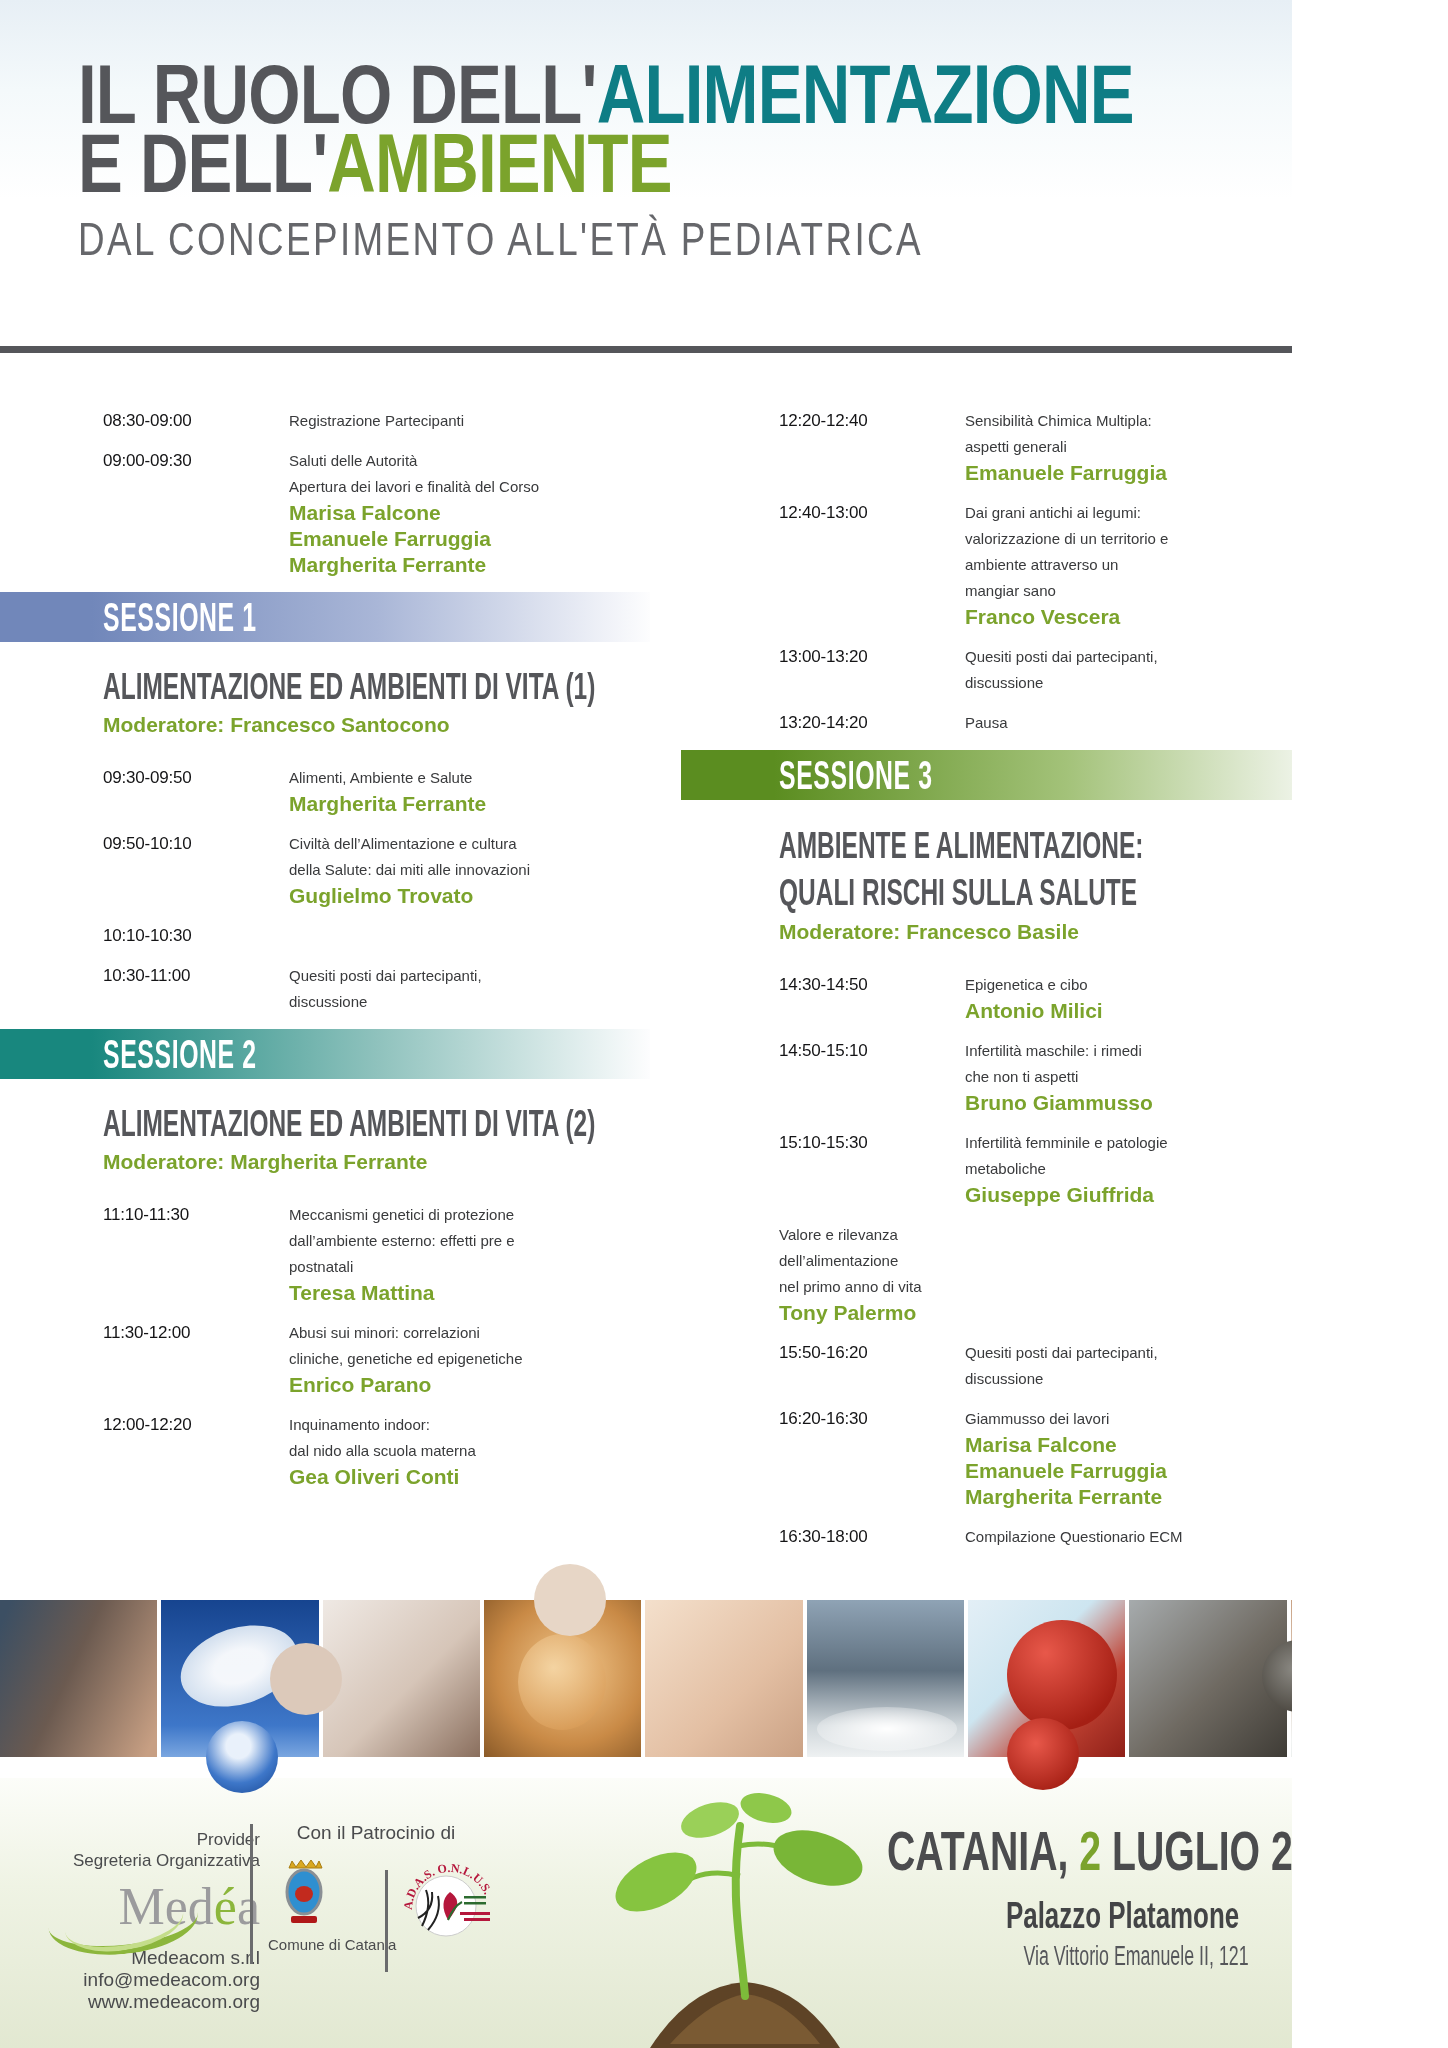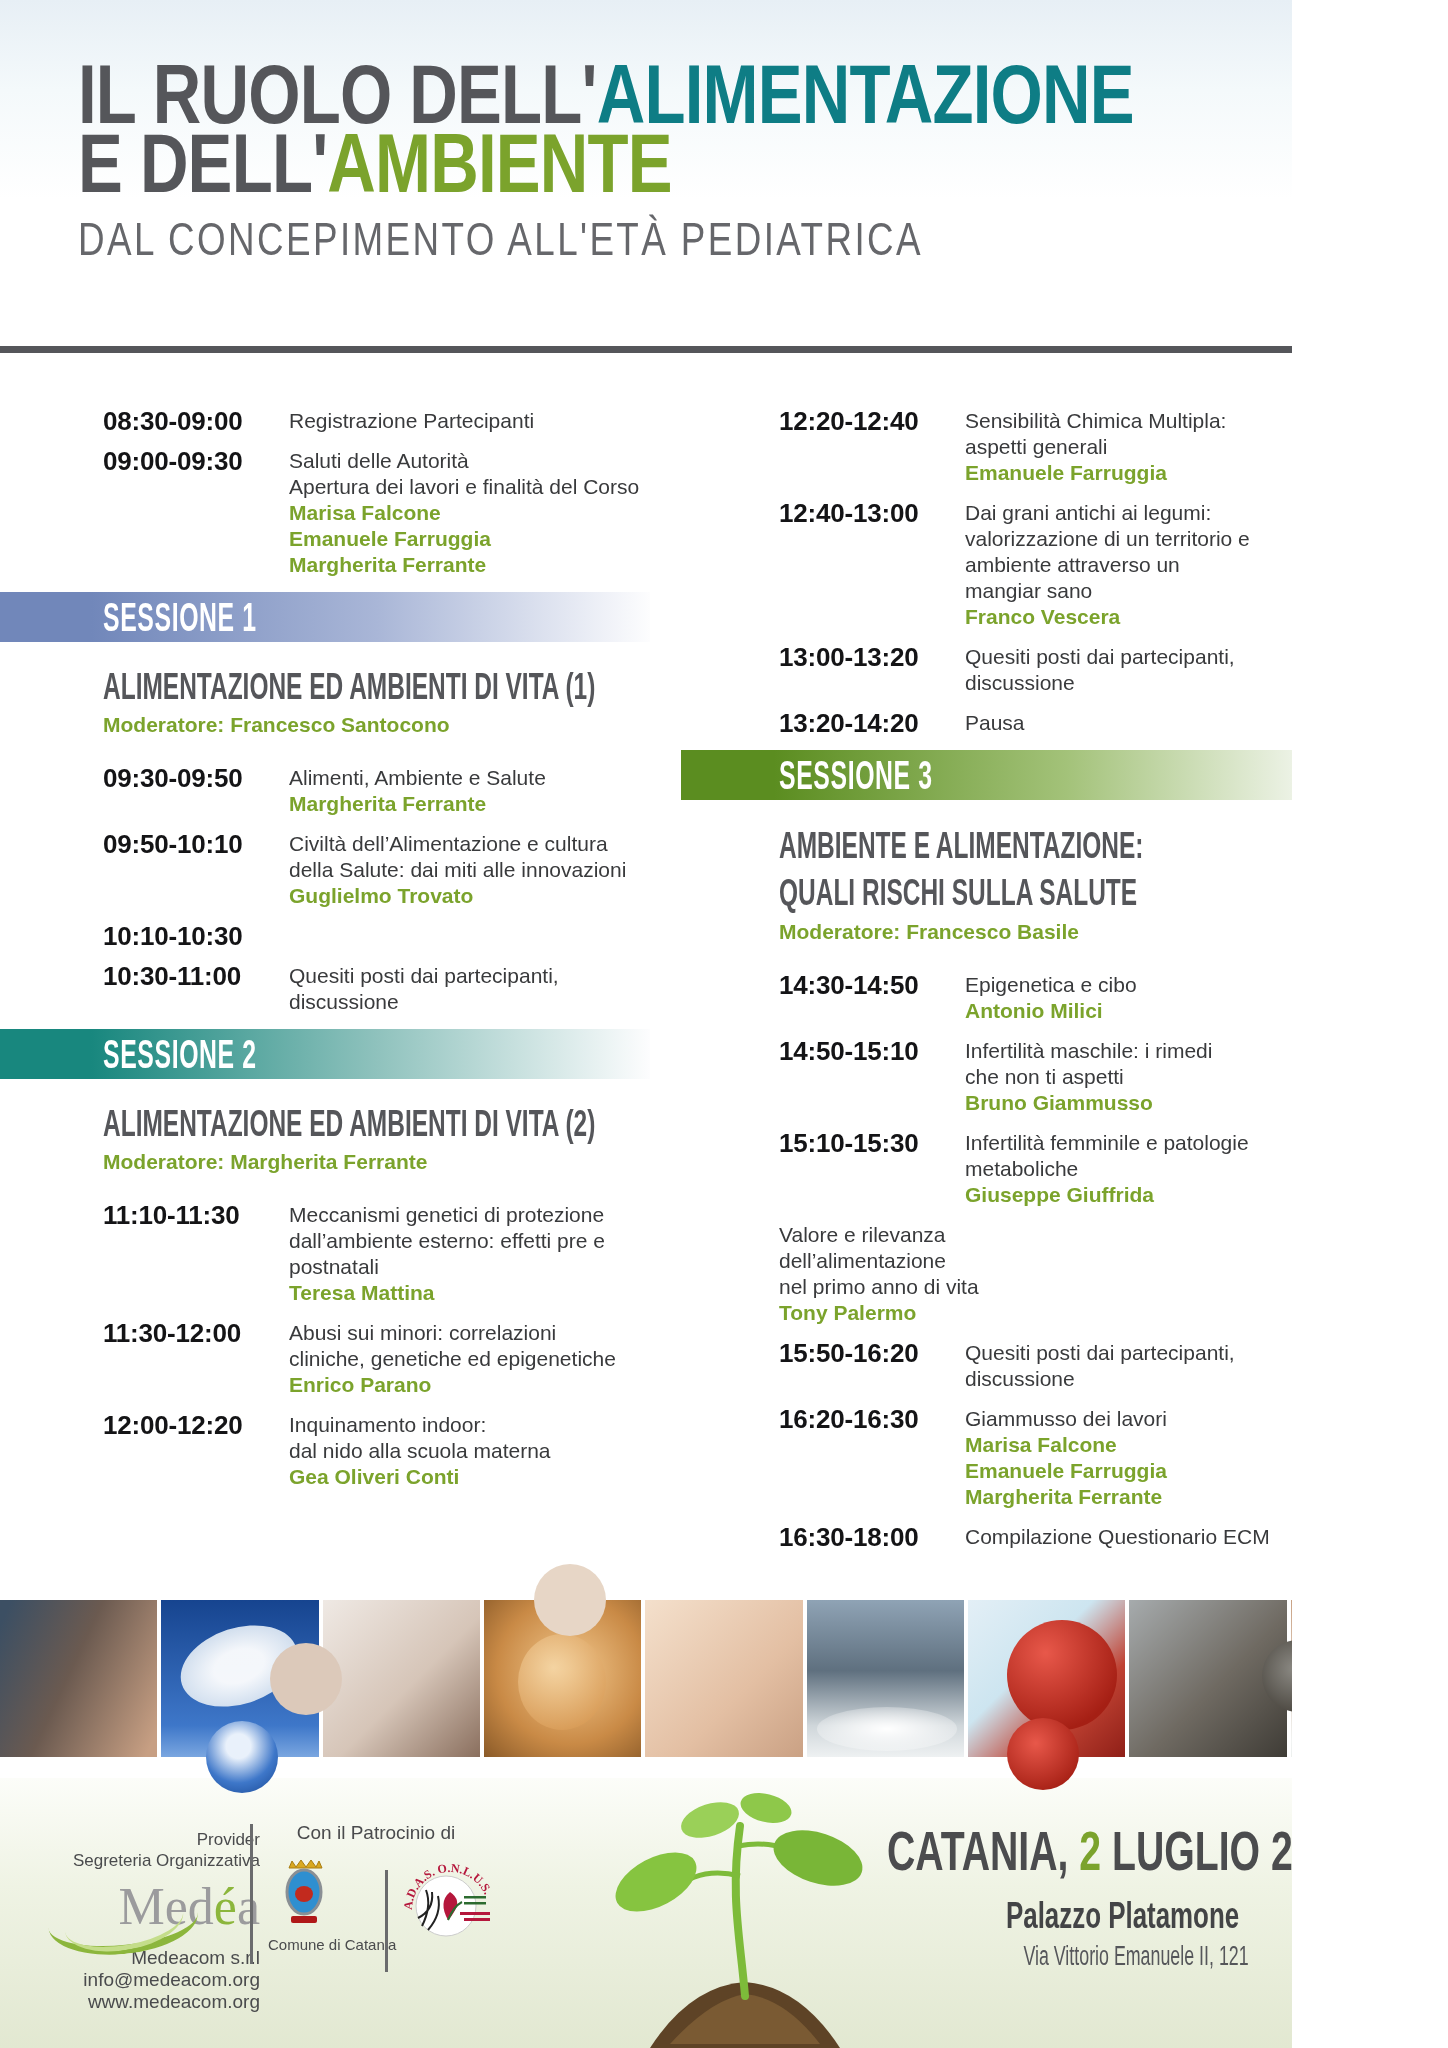--- a/index.html
+++ b/index.html
@@ -16,23 +16,23 @@
   .t-green{color:#7ba32c;}
   .subtitle{margin-top:14px;font-size:46px;font-weight:normal;color:#66676b;white-space:nowrap;
             transform:scaleX(.8);transform-origin:0 50%;letter-spacing:3px;}
   .rule{position:absolute;left:0;top:346px;width:1448px;height:7px;background:#55565a;}
 
   
   .col{position:absolute;top:408px;}
   .col-left{left:103px;width:575px;}
   .col-right{left:779px;width:575px;}
   .row{display:flex;margin-bottom:14px;}
-  .time{flex:none;width:186px;font-size:26px;font-weight:bold;color:#141416;letter-spacing:-.2px;line-height:26px;}
+  .time{flex:none;width:186px;font-size:17px;font-weight:normal;color:#141416;letter-spacing:-.2px;line-height:26px;}
   .rbody{flex:1;}
-  .desc{font-size:21px;color:#393a3c;line-height:26px;white-space:pre-line;}
+  .desc{font-size:15px;color:#393a3c;line-height:26px;white-space:pre-line;}
   .speakers{font-size:21px;font-weight:bold;color:#7ba32c;line-height:26px;white-space:pre-line;}
 
   .band{height:50px;display:flex;align-items:center;box-sizing:border-box;margin:10px 0 22px;}
   .band-left{margin-left:-103px;padding-left:103px;width:650px;}
   .band-right{margin-left:-98px;padding-left:98px;width:664px;}
   .band-blue {background:linear-gradient(90deg,#7187ba 0%,#7187ba 14%,#a9b6d7 58%,#fdfdfe 100%);}
   .band-teal {background:linear-gradient(90deg,#18877e 0%,#18877e 14%,#8fc2bd 58%,#fdfdfe 100%);}
   .band-green{background:linear-gradient(90deg,#5b8d20 0%,#5b8d20 14%,#a3c279 58%,#fdfdfe 100%);}
   .band-label{font-size:40px;font-weight:bold;color:#ffffff;transform:scaleX(.62);
               transform-origin:0 50%;white-space:nowrap;letter-spacing:1px;}

